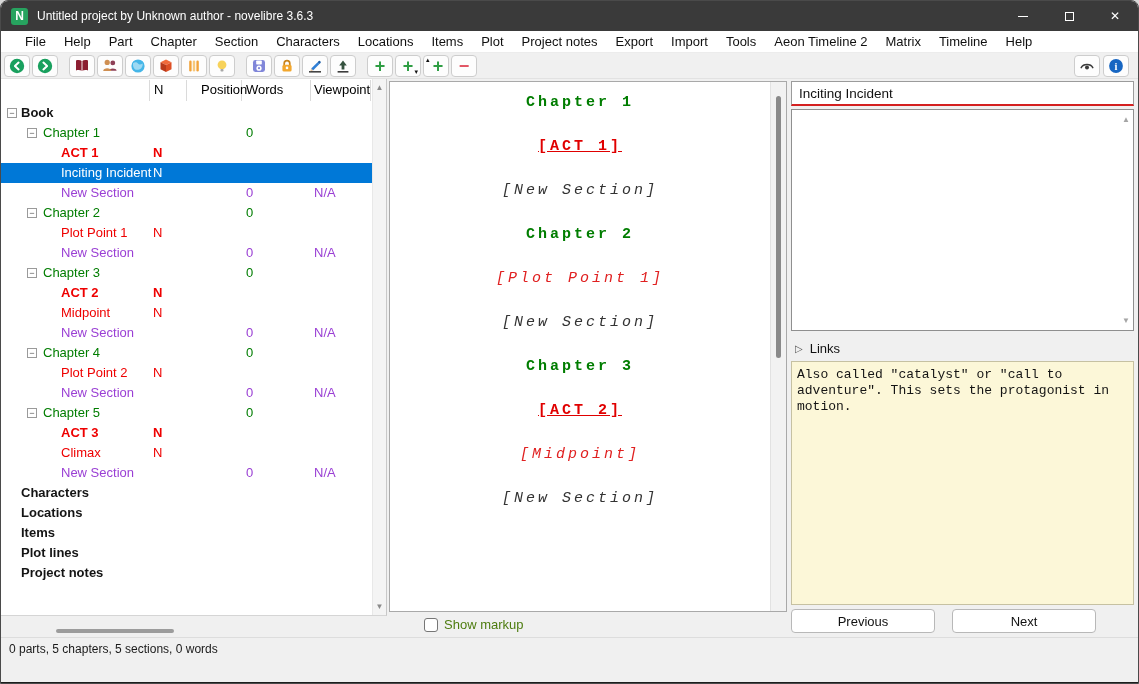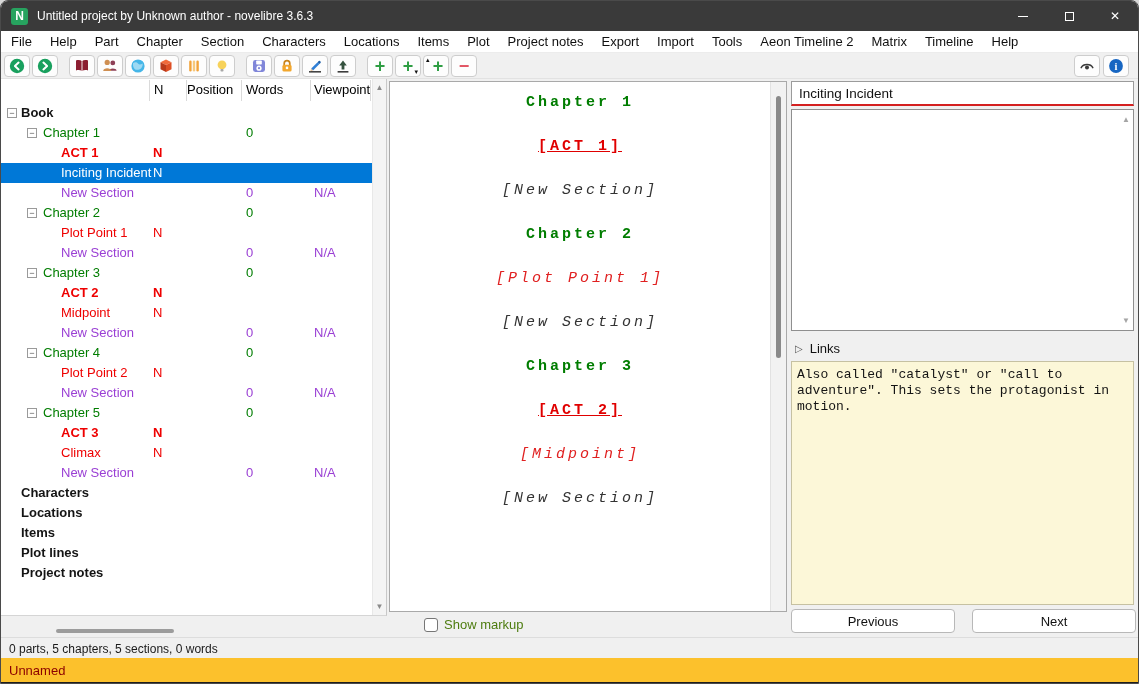--- a/index.html
+++ b/index.html
@@ -15,21 +15,21 @@
               justify-content:center; margin-left:10px; }
   .titletext{ margin-left:9px; font-size:12px; }
   .winbtns  { margin-left:auto; display:flex; height:100%; }
   .winbtn   { width:46px; height:100%; display:flex; align-items:center; justify-content:center; color:#fff; }
   .min-glyph{ width:10px; height:1px; background:#fff; display:block; }
   .max-glyph{ width:9px; height:9px; border:1px solid #fff; display:block; }
   .close-glyph{ font-size:12px; line-height:1; }
 
   
   .menubar { position:absolute; top:30px; left:0; right:0; height:22px; background:#fff;
-             display:flex; align-items:center; padding-left:1px; border-bottom:1px solid #ececec; }
+             display:flex; align-items:center; padding-left:15px; border-bottom:1px solid #ececec; }
   .menu-item { padding:2px 9px; font-size:13px; color:#101010; white-space:nowrap; }
 
   
   .toolbar { position:absolute; top:52px; left:0; right:0; height:26px; background:#f0f0f0;
              display:flex; align-items:center; padding-left:3px; border-bottom:1px solid #e2e2e2; }
   .tb-group{ display:flex; margin-right:9px; }
   .tb-btn  { width:26px; height:22px; background:#fdfdfd; border:1px solid #cdcdcd; border-radius:4px;
              margin-right:2px; display:flex; align-items:center; justify-content:center; position:relative; }
   .tb-btn svg { width:16px; height:16px; display:block; }
   .tb-right{ margin-left:auto; display:flex; margin-right:6px; }
@@ -94,21 +94,21 @@
                  color:#111; padding:4px 0 0 7px; }
   .desc-box { position:absolute; top:30px; left:0; width:343px; height:222px; background:#fff;
               border:1px solid #8f8f8f; }
   .links-bar { position:absolute; top:259px; left:0; width:345px; height:21px; display:flex;
                align-items:center; font-size:13px; color:#111; }
   .tri { font-size:10px; color:#555; margin:0 7px 0 4px; }
   .notes-box { position:absolute; top:282px; left:0; width:343px; height:244px; background:#fcf7d8;
                border:1px solid #c6c1a2; font-family:"Liberation Mono",monospace; font-size:13px;
                line-height:16px; color:#141414; padding:5px 16px 4px 5px; white-space:pre-wrap; }
   .box-arrows .sarrow { color:#a5a5a5; }
-  .nav-btns { position:absolute; top:530px; left:0; width:345px; display:flex; gap:17px; }
+  .nav-btns { position:absolute; top:530px; left:0; width:305px; display:flex; gap:17px; }
   .nav-btn { flex:1; height:24px; background:#fff; border:1px solid #b8b8b8; border-radius:4px;
              font-size:13px; color:#111; display:flex; align-items:center; justify-content:center; }
 
   
   .statusbar { position:absolute; top:636px; left:0; right:0; height:21px; background:#f0f0f0;
                border-top:1px solid #ddd; font-size:12px; color:#1a1a1a; padding:4px 0 0 8px; }
   .footerbar { position:absolute; top:657px; left:0; right:0; height:24px; background:#fcc12c;
                color:#8b0000; font-size:13px; padding:5px 0 0 8px; }
   .bottomstrip { position:absolute; top:681px; left:0; right:0; height:3px; background:#1d1d1d; }
 </style>
@@ -276,21 +276,21 @@
   <div class="main">
 
     <div class="tree-panel">
       <div class="tree-header">
         <span class="hsep" style="left:148px"></span>
         <span class="hsep" style="left:185px"></span>
         <span class="hsep" style="left:240px"></span>
         <span class="hsep" style="left:309px"></span>
         <span class="hsep" style="left:369px"></span>
         <span class="hcol" style="left:153px">N</span>
-        <span class="hcol" style="left:186px">Position</span>
+        <span class="hcol" style="left:200px">Position</span>
         <span class="hcol" style="left:245px">Words</span>
         <span class="hcol" style="left:313px">Viewpoint</span>
       </div>
       <div class="tree-body" id="treeBody">
           <div class="trow">
             <span class="expander lv0">−</span>
             <span class="tlabel lv0 t-root">Book</span>
           </div>
           <div class="trow">
             <span class="expander lv1">−</span>
@@ -431,15 +431,14 @@
       </div>
       <div class="notes-box box-arrows">Also called "catalyst" or "call to adventure". This sets the protagonist in motion.</div>
       <div class="nav-btns">
         <div class="nav-btn">Previous</div>
         <div class="nav-btn">Next</div>
       </div>
     </div>
   </div>
 
   <div class="statusbar">0 parts, 5 chapters, 5 sections, 0 words</div>
-  <div class="footerbar">Unnamed</div>
   <div class="bottomstrip"></div>
 </div>
 
 </body></html>

